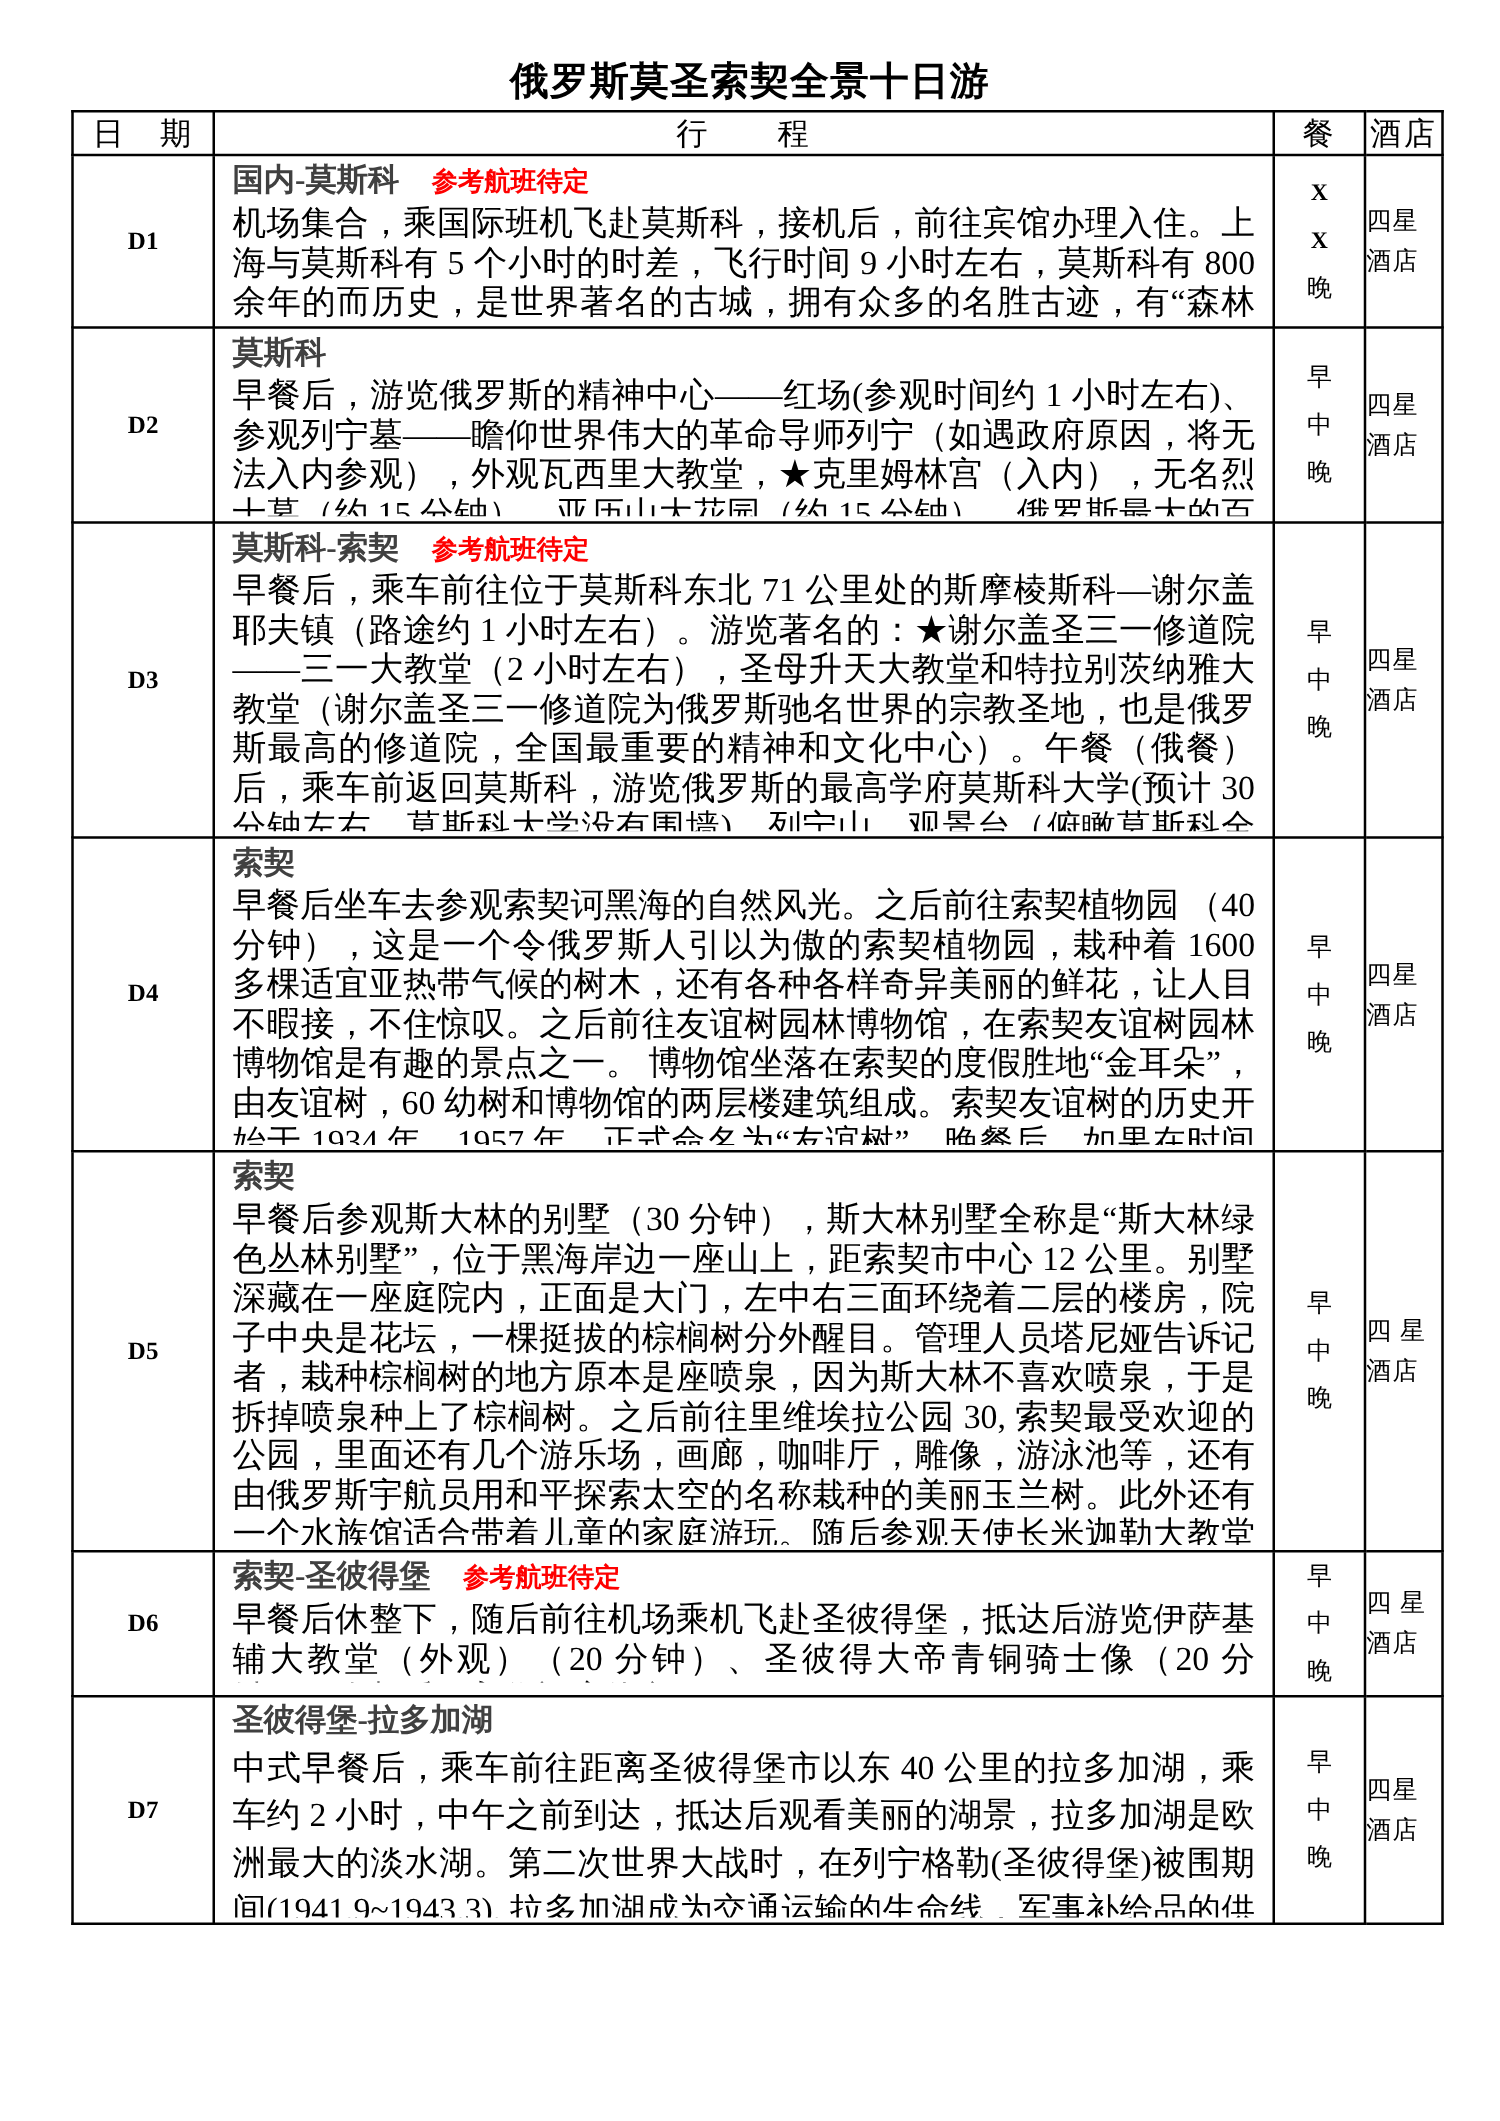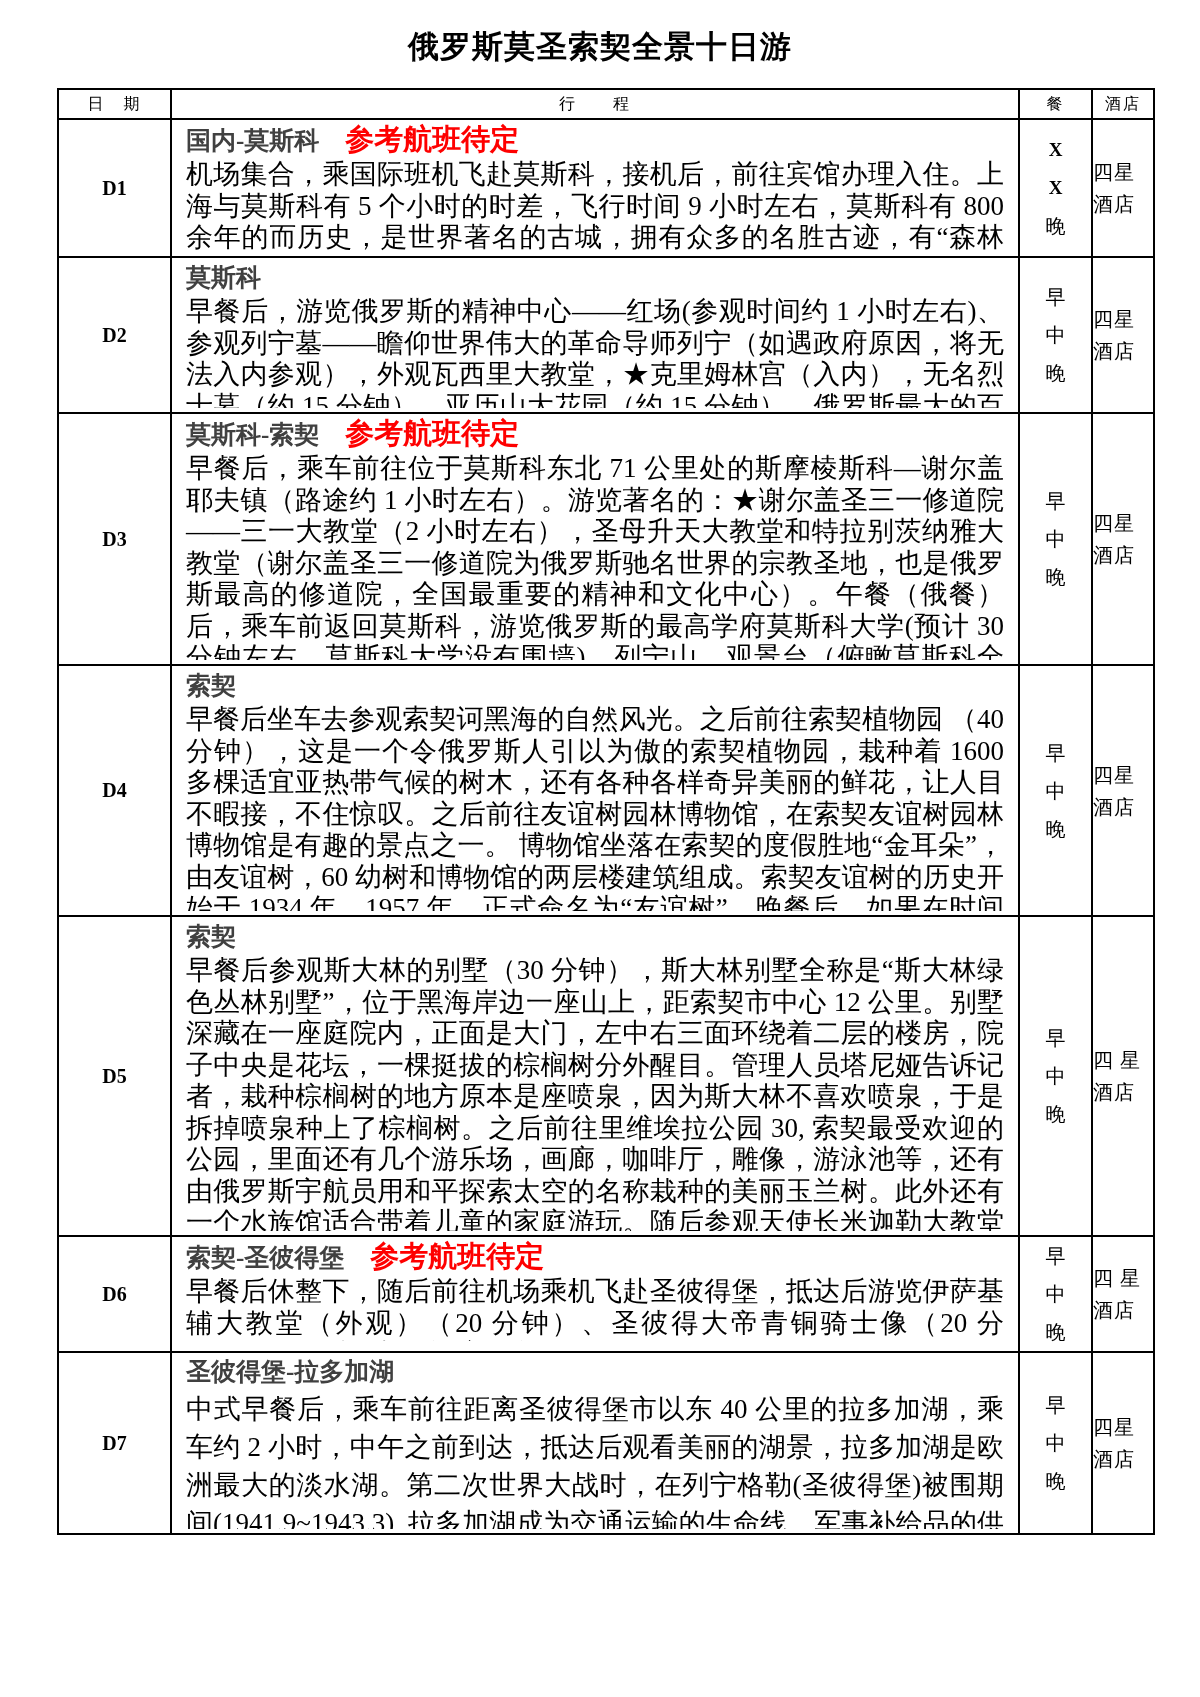--- a/index.html
+++ b/index.html
@@ -2,38 +2,38 @@
 <html><head>
 <meta charset="utf-8">
 <style>
   html,body{margin:0;padding:0;}
   body{
     width:1200px;height:1697px;background:#ffffff;color:#000;
     font-family:"Liberation Serif","DejaVu Serif",serif;
     position:relative;overflow:hidden;
   }
   .page-title{
-    position:absolute;top:26px;left:0;width:1200px;text-align:center;
+    position:absolute;top:44px;left:0;width:1200px;text-align:center;
     font-family:"Liberation Sans","DejaVu Sans",sans-serif;
     font-weight:bold;font-size:31px;letter-spacing:1px;color:#000;
   }
   .table-wrap{position:absolute;left:57px;top:88px;width:1096px;}
   table{border-collapse:collapse;width:1096px;table-layout:fixed;}
   td,th{border:2px solid #000;padding:0;vertical-align:middle;overflow:hidden;}
   thead th{
-    height:28px;font-weight:normal;font-size:16px;
+    height:28px;font-weight:normal;font-size:25px;
     letter-spacing:2px;
   }
   .cell-date{text-align:center;font-weight:bold;font-size:20px;
     font-family:"Liberation Serif","DejaVu Serif",serif;border-radius:14px;}
   .cell-itin{vertical-align:top;}
   .itin-inner{padding:4px 14px 0 14px;overflow:hidden;}
   .route-line{line-height:31px;white-space:nowrap;}
   .route-title{color:#404040;font-weight:bold;font-size:25px;}
-  .flight-note{color:#fe0000;font-weight:bold;font-size:29px;margin-left:26px;}
+  .flight-note{color:#fe0000;font-weight:bold;font-size:21px;margin-left:26px;}
   .body-text{font-size:27px;line-height:31.5px;text-align:justify;
     text-justify:inter-ideograph;}
   .cell-meal{text-align:center;}
   .meal-item{font-size:20px;line-height:38px;}
   .meal-item.latin{font-weight:bold;font-size:19px;
     font-family:"Liberation Serif","DejaVu Serif",serif;}
   .cell-hotel{text-align:left;}
   .hotel-line{font-size:20px;line-height:32px;letter-spacing:1px;}
   
   #rows tr:nth-child(1){height:138px}

